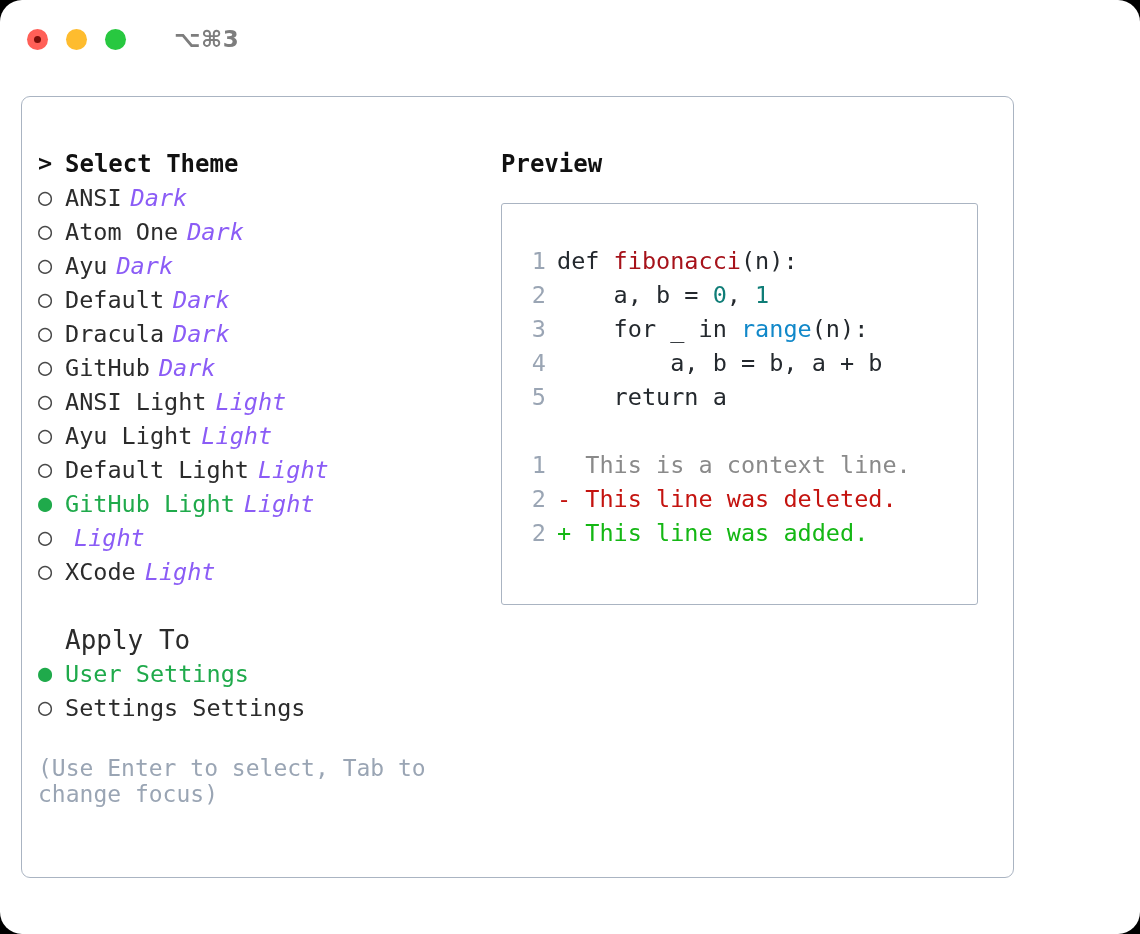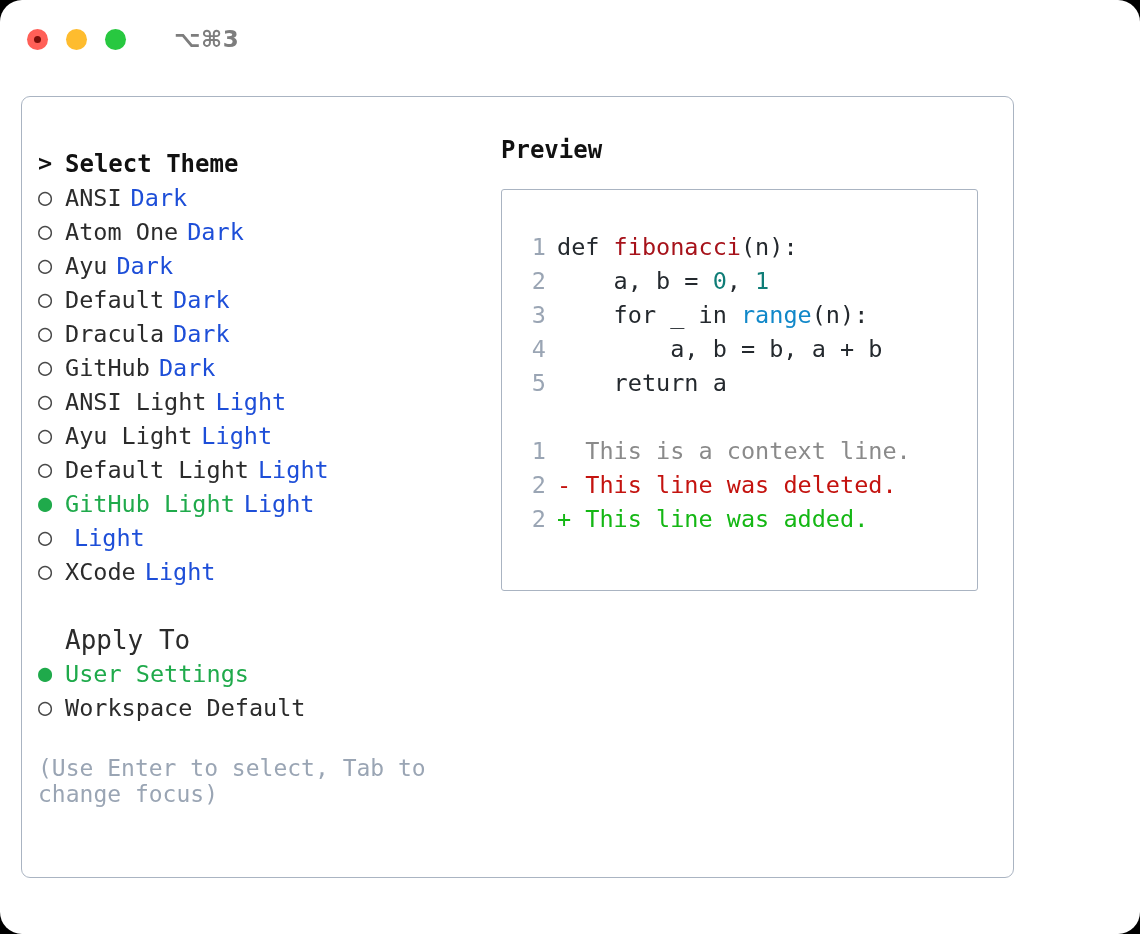--- a/index.html
+++ b/index.html
@@ -110,22 +110,23 @@
   .marker.sel { color: #1faa4b; }
   .header-row {
     font-weight: bold;
     color: #111;
     font-size: 24px;
   }
   .header-row .marker { color: #111; font-weight: bold; }
 
   .label.selected { color: #1faa4b; }
   .badge {
-    color: #1d4ed8;
+    color: #8b5cf6;
     margin-left: 9px;
+    font-style: italic;
   }
 
   .spacer-row { height: 34px; }
 
   .section-title {
     height: 34px;
     display: flex;
     align-items: center;
     font-size: 26px;
     color: #2b2b2b;
@@ -138,21 +139,21 @@
     line-height: 26px;
     color: #9aa5b4;
     width: 412px;
     white-space: pre-wrap;
   }
 
   
   .right-col {
     position: absolute;
     left: 479px;
-    top: 36px;
+    top: 50px;
     width: 500px;
   }
   .preview-title {
     font-size: 24px;
     font-weight: bold;
     color: #111;
     height: 34px;
     display: flex;
     align-items: center;
   }
@@ -232,21 +233,21 @@
 
         <div class="spacer-row"></div>
 
         <div class="section-title">
           <span class="marker"> </span>
           <span>Apply To</span>
         </div>
 
         <div id="apply-to-list">
             <div class="row"><span class="marker sel">●</span><span class="label selected">User Settings</span></div>
-            <div class="row"><span class="marker">○</span><span class="label">Workspace Default</span></div>
+            <div class="row"><span class="marker">○</span><span class="label">Settings Settings</span></div>
           </div>
 
         <div class="hint">(Use Enter to select, Tab to change focus)</div>
       </div>
 
       <div class="right-col">
         <div class="preview-title">Preview</div>
 
         <div class="preview-box">
           <div id="code-block">

